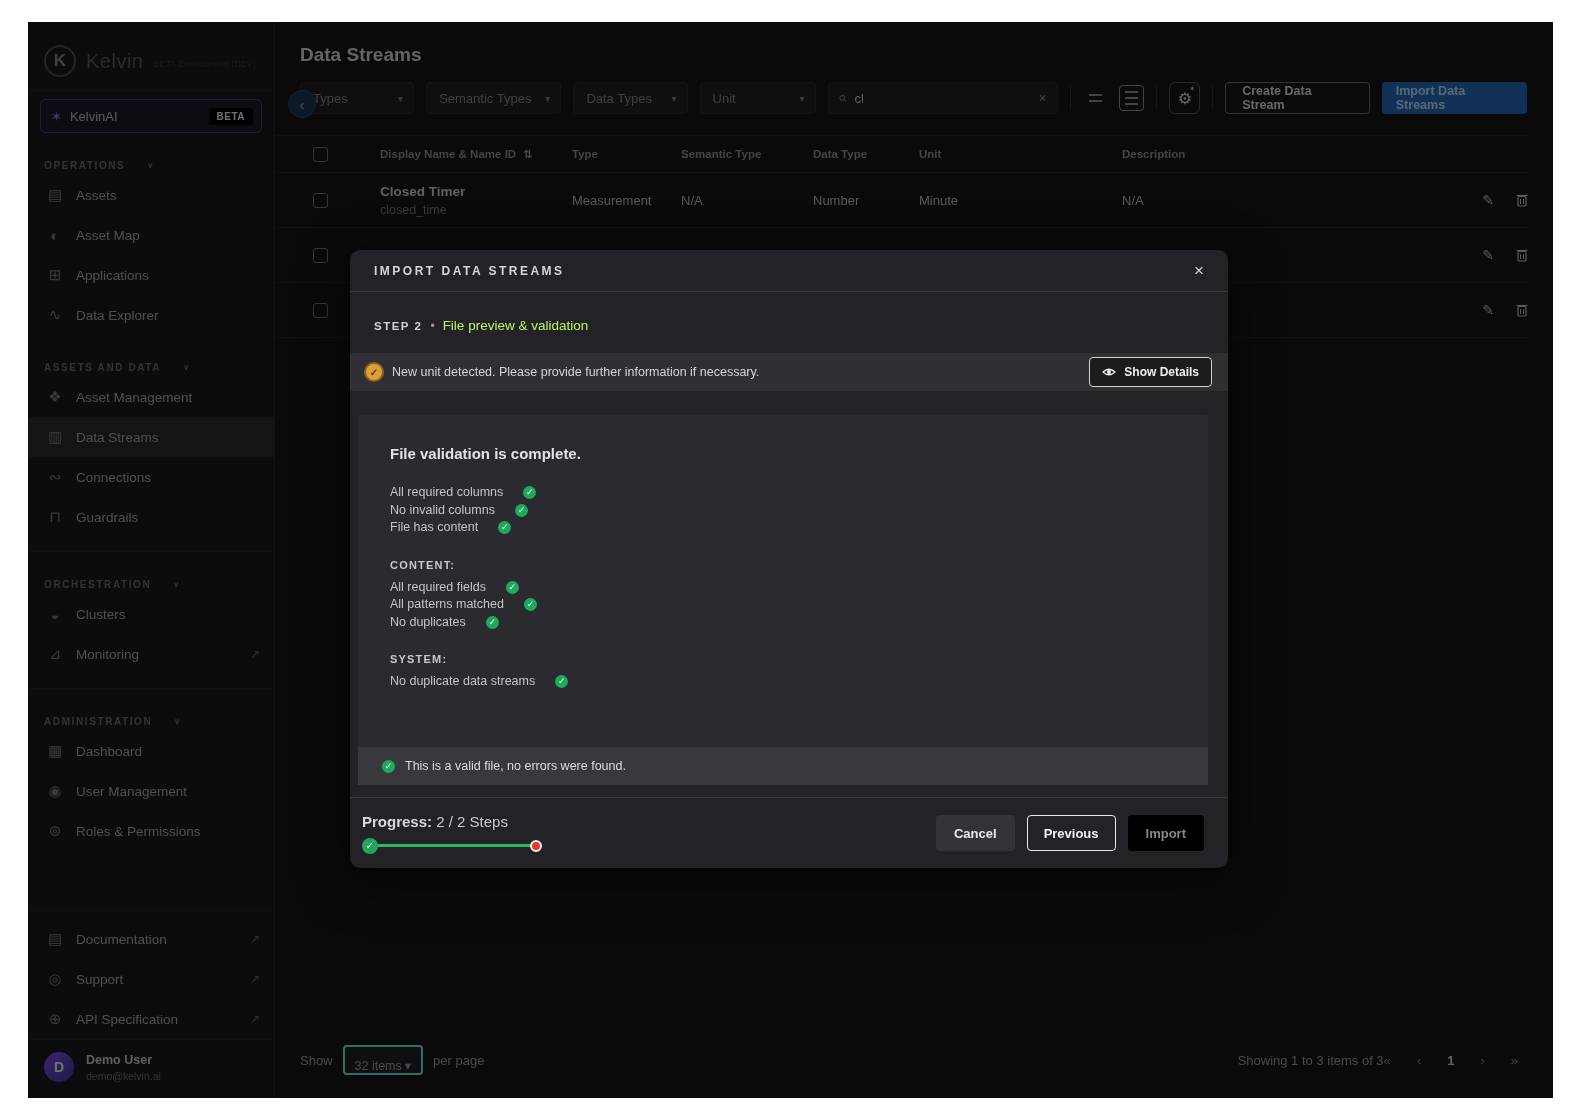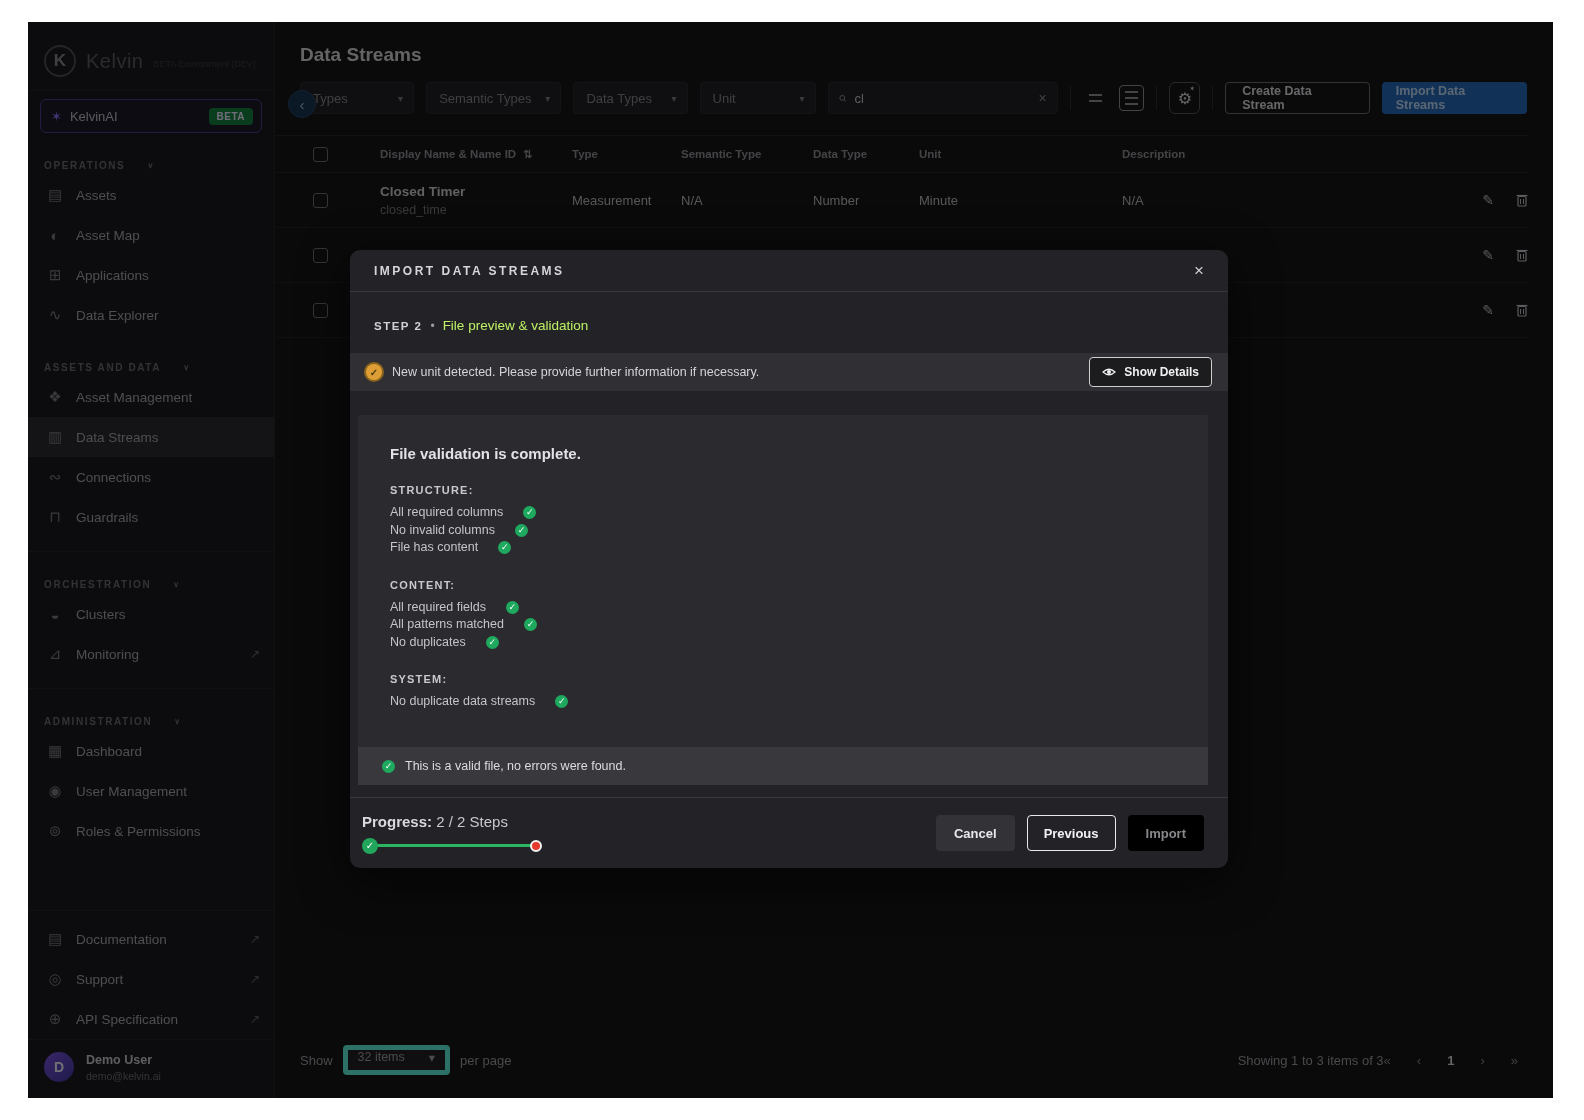--- a/index.html
+++ b/index.html
@@ -9,21 +9,21 @@
   
   .sidebar { position:absolute; left:0; top:0; width:247px; height:100%; background:#1b1b1e; border-right:1px solid #27272b; }
   .logo-row { display:flex; align-items:center; gap:10px; padding:16px 0 0 16px; height:62px; }
   .k-badge { width:32px; height:32px; border:2px solid #4e4e54; border-radius:50%; color:#86868c; font-size:17px; font-weight:bold; display:flex; align-items:center; justify-content:center; }
   .brand-name { color:#5a5a60; font-size:20px; font-weight:500; letter-spacing:.5px; }
   .brand-env { color:#39393e; font-size:9px; margin-top:6px; }
   .logo-div { border-bottom:1px solid #242428; margin:6px 0 0 0; }
   .kai-btn { margin:8px 12px 0 12px; height:34px; border:1px solid #4b3a8c; border-radius:6px; display:flex; align-items:center; padding:0 8px 0 10px; gap:8px; background:#1d1a26; }
   .kai-spark { color:#8b6ff0; font-size:13px; }
   .kai-label { color:#bdbdc4; font-size:13px; flex:1; }
-  .kai-beta { background:#15803d; color:#e9e4ff; font-size:10px; font-weight:bold; border-radius:4px; padding:3px 8px; letter-spacing:.5px; }
+  .kai-beta { background:#000000; color:#e9e4ff; font-size:10px; font-weight:bold; border-radius:4px; padding:3px 8px; letter-spacing:.5px; }
   .collapse-btn { position:absolute; left:260px; top:68px; width:28px; height:28px; border-radius:50%; background:#17334f; border:1px solid #27476b; color:#9db6cf; font-size:15px; display:flex; align-items:center; justify-content:center; z-index:5; }
   .s-sec { display:flex; align-items:center; gap:22px; padding:0 0 0 16px; height:20px; margin-top:22px; color:#6a6a71; font-size:10px; font-weight:bold; letter-spacing:1.6px; }
   .s-sec .chev { font-size:8px; letter-spacing:0; }
   .s-item { display:flex; align-items:center; gap:12px; height:40px; padding:0 14px 0 18px; color:#a3a3aa; }
   .s-item.active { background:#2a2a2f; }
   .s-ic { width:18px; color:#77777e; font-size:15px; text-align:center; }
   .s-lb { font-size:13.5px; flex:1; }
   .ext { color:#63636a; font-size:12px; }
   .side-div { border-bottom:1px solid #242428; margin:14px 0 0 0; }
   .side-bottom { position:absolute; bottom:0; left:0; width:100%; }
@@ -58,21 +58,21 @@
   .cb { width:15px; height:15px; border:1.5px solid #6f6f76; border-radius:3px; margin-left:13px; }
   .t-name { color:#c9c9ce; font-size:13.5px; font-weight:bold; }
   .t-sub { color:#77777d; font-size:12.5px; font-weight:normal; margin-top:4px; }
   .t-cell { color:#b7b7bd; font-size:13px; }
   .t-actions { display:flex; gap:22px; justify-content:flex-end; color:#c0c0c6; font-size:14px; align-items:center; }
   .sort-ic { font-size:11px; color:#8f8f95; margin-left:4px; }
 
   
   .bottombar { position:absolute; left:25px; right:35px; bottom:20px; height:36px; display:flex; align-items:center; justify-content:space-between; color:#9a9aa0; font-size:13px; }
   .bb-left { display:flex; align-items:center; gap:10px; }
-  .pagesize { height:30px; background:#202024; border:5px solid #5eead4; border-radius:4px; color:#9a9aa0; display:flex; align-items:flex-start; gap:24px; padding:0 10px; font-size:12.5px; }
+  .pagesize { height:30px; background:#202024; border:2px solid #5eead4; border-radius:4px; color:#9a9aa0; display:flex; align-items:flex-end; gap:3px; padding:0 10px; font-size:12.5px; }
   .bb-right { display:flex; align-items:center; }
   .pg-ctl { display:flex; align-items:center; gap:26px; color:#85858c; font-size:13px; }
   .pg-cur { color:#cfcfd4; font-weight:bold; }
 
   
   .overlay { position:absolute; inset:0; background:rgba(0,0,0,0.52); z-index:40; }
   .modal { position:absolute; left:322px; top:228px; width:878px; height:618px; background:#232327; border-radius:10px; z-index:60; box-shadow:0 12px 48px rgba(0,0,0,.65); overflow:hidden; }
   .m-head { height:42px; display:flex; align-items:center; justify-content:space-between; padding:0 24px; border-bottom:1px solid #38383d; }
   .m-title { color:#d6d6da; font-size:12px; font-weight:bold; letter-spacing:2.5px; }
   .m-close { color:#cfcfd4; font-size:17px; }
@@ -397,21 +397,20 @@
             <circle cx="7" cy="5" r="2" fill="#f0f0f2"></circle>
           </svg>
         <span>Show Details</span>
       </div>
     </div>
 
     <div class="m-panel">
       <div class="v-headline">File validation is complete.</div>
 
       <div class="v-group">
-        <div class="v-glabel">STRUCTURE:</div>
         <div class="v-item">
             <span>All required columns</span>
             <span class="chk">✓</span>
           </div>
         <div class="v-item">
             <span>No invalid columns</span>
             <span class="chk">✓</span>
           </div>
         <div class="v-item">
             <span>File has content</span>

